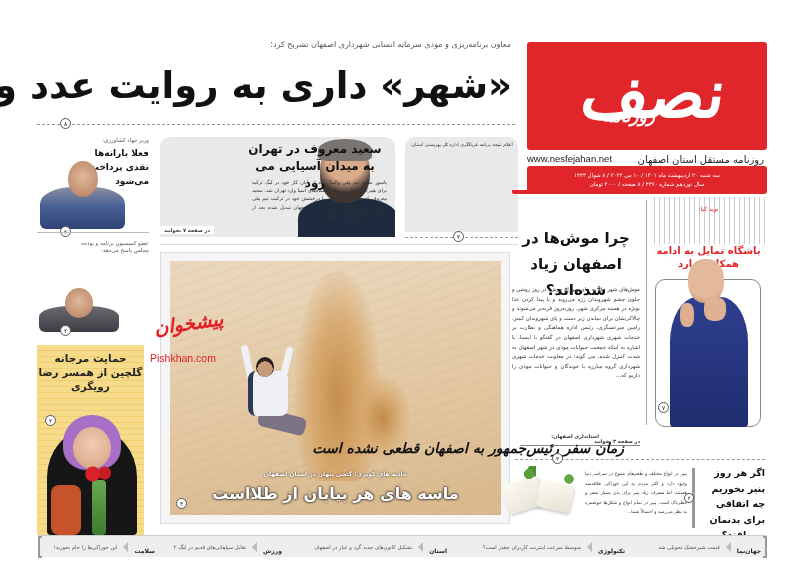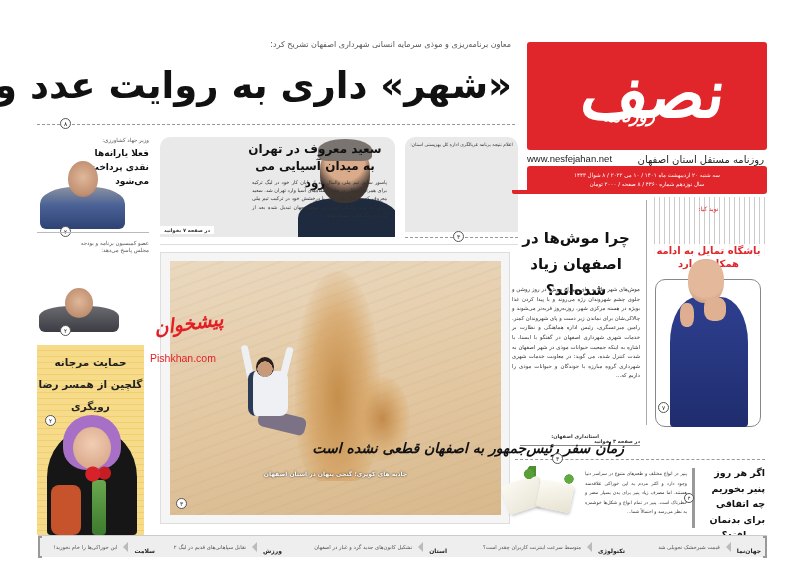--- a/index.html
+++ b/index.html
@@ -21,21 +21,21 @@
   .dash-line { border-top: 1px dashed #999; height: 0; }
   .page-ref { width: 11px; height: 11px; border: 1px solid #555; border-radius: 50%; font-size: 6px; line-height: 9px; text-align: center; background: #fff; color: #222; }
 
   
   .left-item-small { font-size: 5.5px; color: #555; line-height: 7px; text-align: right; }
   .left-item-title { font-size: 9px; font-weight: bold; color: #111; line-height: 14px; text-align: right; }
   .photo-suit { background: linear-gradient(180deg, #8a90a0 0%, #4a6196 45%, #2e4374 100%); border-radius: 40% 40% 6px 6px; }
   .face { position: absolute; border-radius: 50%; background: radial-gradient(circle at 50% 45%, #e0b79a 0%, #c08f70 70%, #8c6350 100%); }
 
   .golchin { left: 37px; top: 345px; width: 107px; height: 190px; background: repeating-linear-gradient(180deg, #f6dc8a 0px, #f6dc8a 5px, #f1cf6f 5px, #f1cf6f 6px); }
-  .golchin-title { position: absolute; top: 6px; left: 0; right: 0; text-align: center; font-size: 10.5px; font-weight: bold; line-height: 22px; color: #222; }
+  .golchin-title { position: absolute; top: 6px; left: 0; right: 0; text-align: center; font-size: 10.5px; font-weight: bold; line-height: 14px; color: #222; }
   .hijab { position: absolute; left: 10px; top: 85px; width: 90px; height: 105px; background: #161616; border-radius: 45% 45% 4px 4px; }
   .scarf { position: absolute; left: 26px; top: 70px; width: 58px; height: 55px; background: #a76fc6; border-radius: 50% 50% 40% 40%; }
   .wface { position: absolute; left: 36px; top: 82px; width: 38px; height: 42px; border-radius: 50%; background: radial-gradient(circle at 50% 40%, #f2cdb3 0%, #d9a88a 80%); }
   .flowers { position: absolute; left: 48px; top: 120px; width: 26px; height: 18px; background: radial-gradient(circle at 30% 50%, #d8222a 0 7px, transparent 8px), radial-gradient(circle at 75% 45%, #c61c24 0 6px, transparent 7px); }
   .stem { position: absolute; left: 55px; top: 135px; width: 14px; height: 55px; background: linear-gradient(180deg, #6aa84f, #3c7a2e); border-radius: 4px; }
   .sleeve { position: absolute; left: 14px; top: 140px; width: 30px; height: 50px; background: #c6532b; border-radius: 8px; }
 
   
   .maroof-box { left: 160px; top: 137px; width: 235px; height: 100px; background: #e9e9e9; border-radius: 10px 10px 0 0; overflow: hidden; }
   .maroof-title { position: absolute; right: 10px; top: 4px; width: 140px; text-align: center; font-size: 12px; font-weight: bold; line-height: 17px; }
@@ -180,20 +180,21 @@
 <div class="abs desert-frame">
   <div class="desert">
     <div class="sandplume"></div>
     <div class="sandplume2"></div>
     <div class="person-arm-l"></div>
     <div class="person-arm-r"></div>
     <div class="person-legs"></div>
     <div class="person-jacket"></div>
     <div class="person-head"></div>
     <div class="desert-kicker">جاذبه های کویری؛ گنجی پنهان در استان اصفهان</div>
+    <div class="desert-title">ماسه های هر بیابان از طلااست</div>
     <div class="desert-ref page-ref">۳</div>
   </div>
 </div>
 
 <div class="abs watermark">
   <div class="wm-fa">پیشخوان</div>
   <div class="wm-en">Pishkhan.com</div>
 </div>
 
 <div class="abs" style="left:512px; top:190px; width:134px; height:4px; background:#e0262b; border-radius:0 0 2px 2px;"></div>

